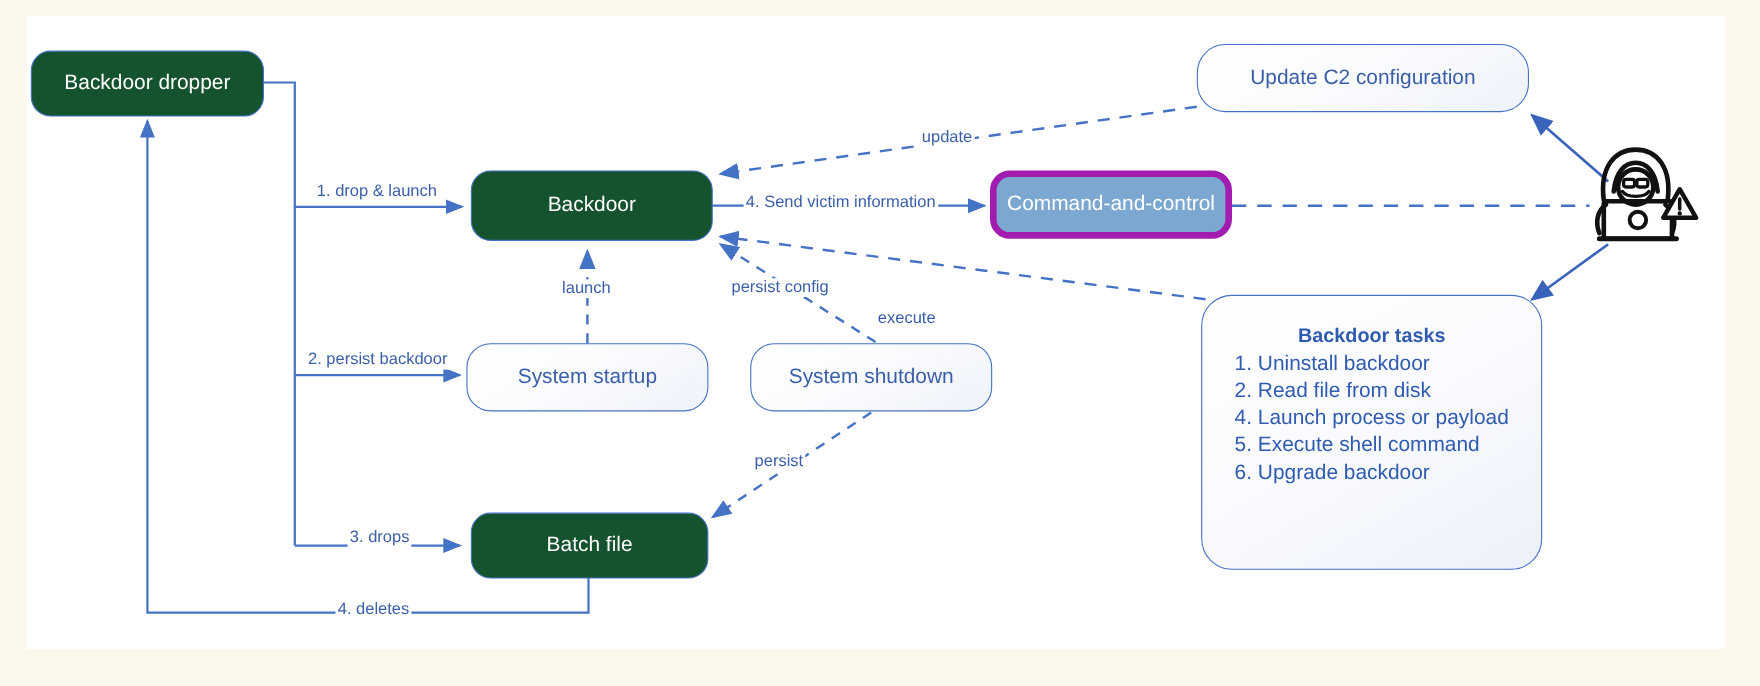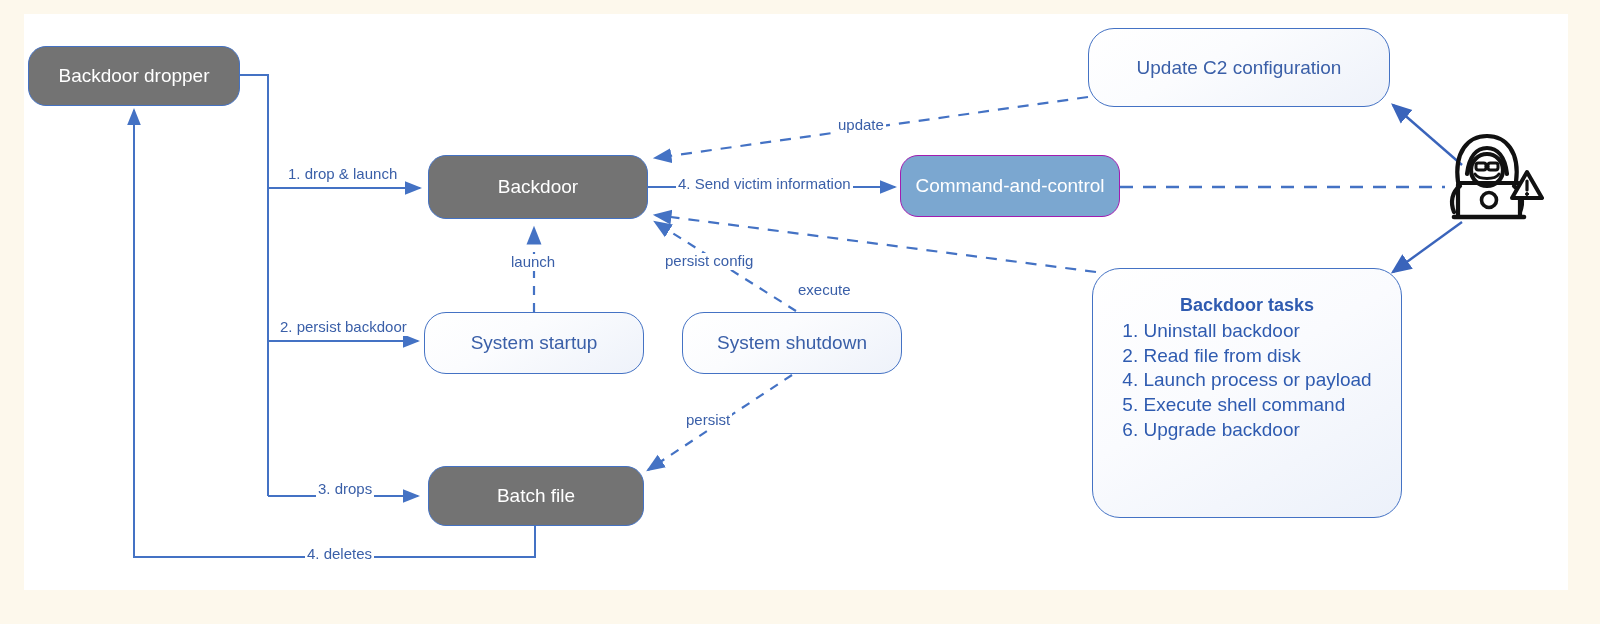--- a/index.html
+++ b/index.html
@@ -34,30 +34,30 @@
   .node {
     position: absolute;
     box-sizing: border-box;
     display: flex;
     align-items: center;
     justify-content: center;
     text-align: center;
     border-radius: 18px;
   }
   .node-solid {
-    background: #737373;
+    background: #14532d;
     color: #ffffff;
     font-size: 19px;
     border: 1px solid #4472c4;
   }
   .node-solid-light {
     background: #7ba7d0;
     color: #ffffff;
     font-size: 19px;
-    border: 1px solid #a21caf;
+    border: 6px solid #a21caf;
   }
   .node-outline {
     background: linear-gradient(150deg, #ffffff 0%, #fbfcfe 40%, #eef2fa 100%);
     color: #3a5fa8;
     font-size: 19px;
     border: 1.6px solid #4472c4;
   }
   .node-tasks {
     position: absolute;
     box-sizing: border-box;
@@ -152,21 +152,21 @@
   </div>
 
   <div class="node node-solid" style="left:428px; top:155px; width:220px; height:64px;">
     <span>Backdoor</span>
   </div>
 
   <div class="node node-solid-light" style="left:900px; top:155px; width:220px; height:62px;">
     <span>Command-and-control</span>
   </div>
 
-  <div class="node node-outline" style="left:1088px; top:28px; width:302px; height:79px; border-radius:26px;">
+  <div class="node node-outline" style="left:1088px; top:40px; width:302px; height:62px; border-radius:26px;">
     <span>Update C2 configuration</span>
   </div>
 
   <div class="node node-outline" style="left:424px; top:312px; width:220px; height:62px; border-radius:22px;">
     <span>System startup</span>
   </div>
 
   <div class="node node-outline" style="left:682px; top:312px; width:220px; height:62px; border-radius:22px;">
     <span>System shutdown</span>
   </div>

